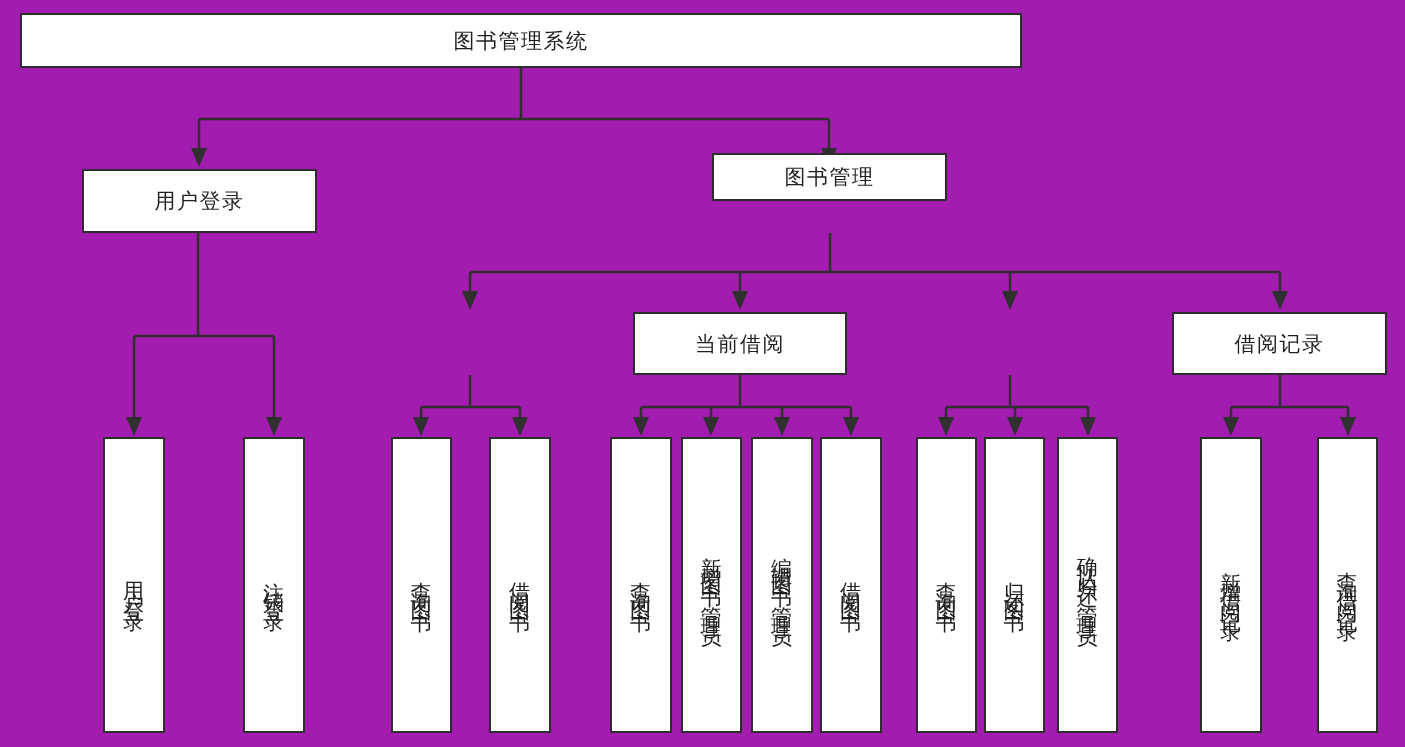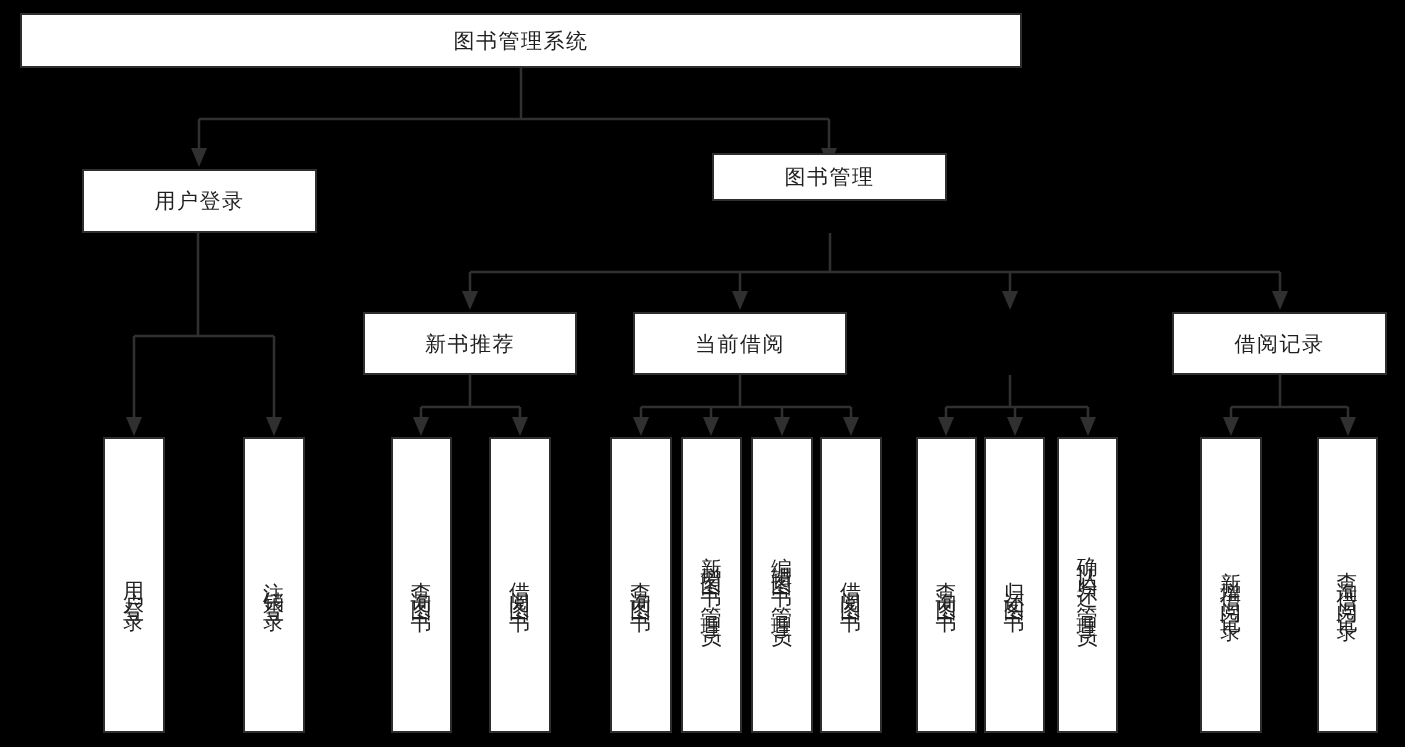--- a/index.html
+++ b/index.html
@@ -5,21 +5,21 @@
   html, body {
     margin: 0;
     padding: 0;
     background: #ffffff;
     font-family: "Liberation Sans", sans-serif;
   }
   .canvas {
     position: relative;
     width: 1405px;
     height: 747px;
-    background: #000000;
+    background: #a21caf;
     overflow: hidden;
   }
   .connectors {
     position: absolute;
     left: 0; top: 0;
     width: 1405px;
     height: 747px;
     pointer-events: none;
   }
   .box {
@@ -119,23 +119,20 @@
     <span class="hlabel">图书管理系统</span>
   </div>
 
   <div class="box lvl1a">
     <span class="hlabel">用户登录</span>
   </div>
   <div class="box lvl1b">
     <span class="hlabel">图书管理</span>
   </div>
 
-  <div class="box lvl2 l2a">
-    <span class="hlabel">新书推荐</span>
-  </div>
   <div class="box lvl2 l2b">
     <span class="hlabel">当前借阅</span>
   </div>
   <div class="box lvl2 l2d">
     <span class="hlabel">借阅记录</span>
   </div>
 
   <div class="box leaf lf1">
     <span class="vtext">用户登录</span>
   </div>

